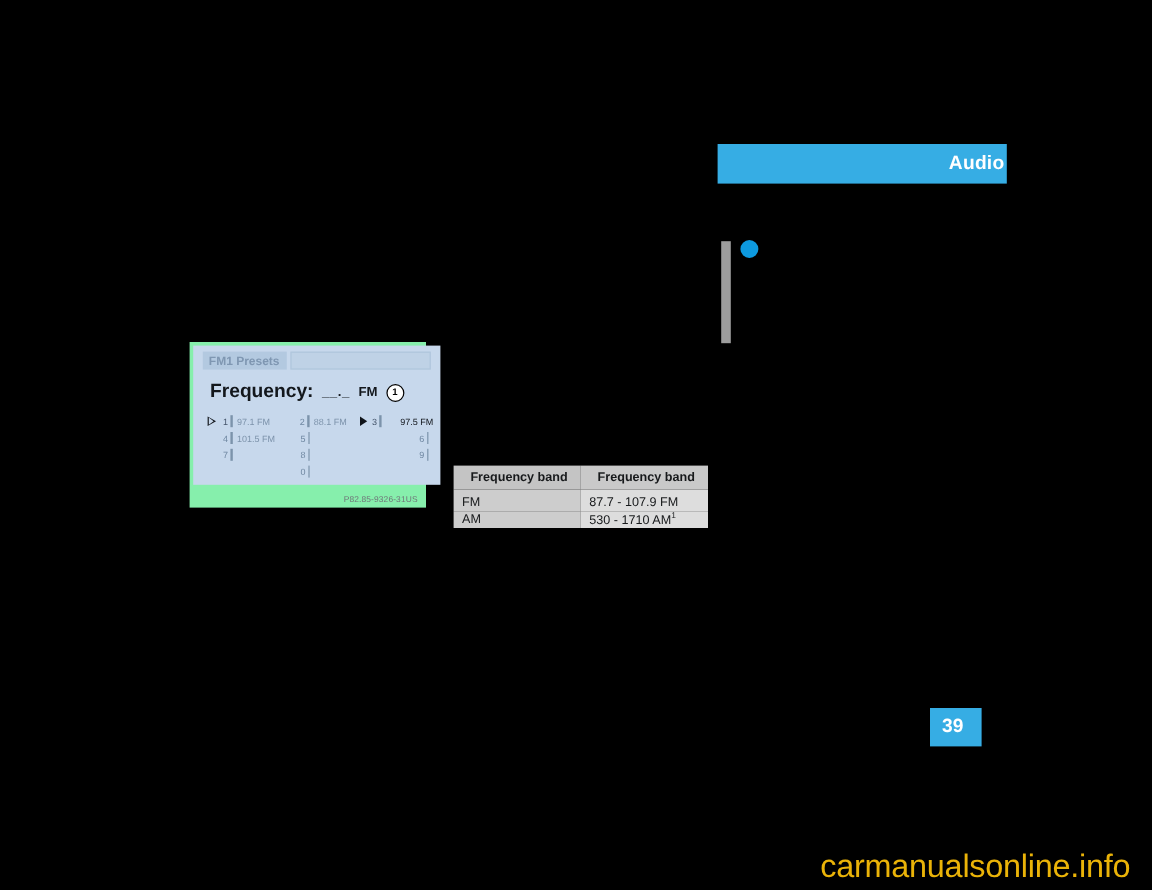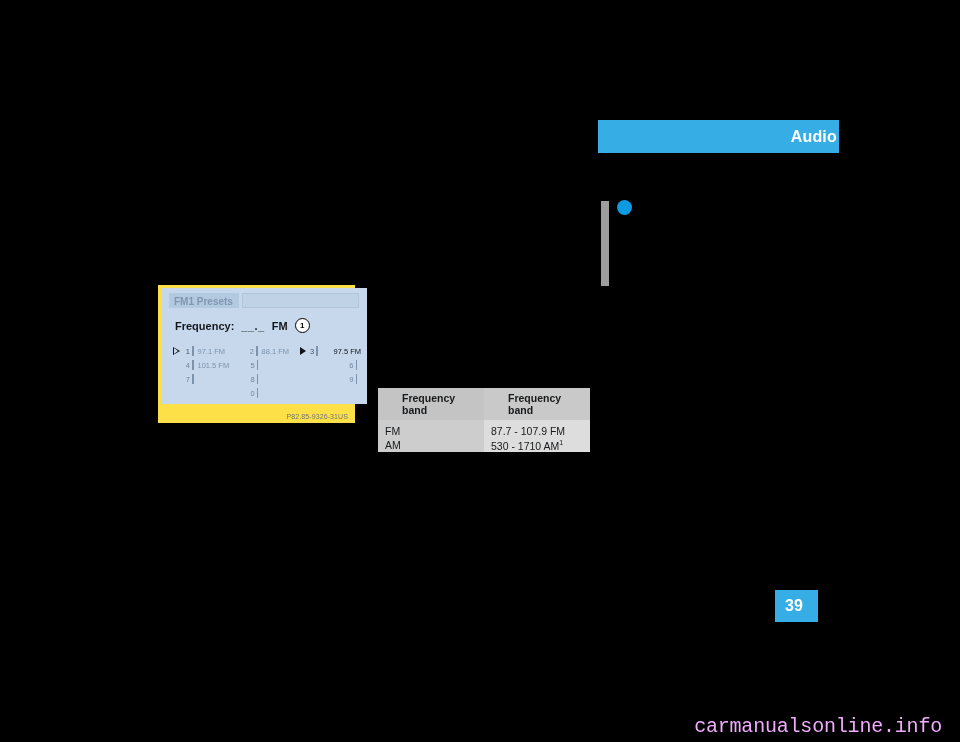--- a/index.html
+++ b/index.html
@@ -63,21 +63,21 @@
     background: #0d9ae0;
   }
 
   
   .figure {
     position: absolute;
     left: 158px;
     top: 285px;
     width: 197px;
     height: 138px;
-    background: #fde047;
+    background: #86efac;
   }
   .screen {
     position: absolute;
     left: 3px;
     top: 3px;
     width: 206px;
     height: 116px;
     background: #c7d8ec;
   }
   .screen-titlebar {
@@ -109,21 +109,21 @@
 
   .freq-row {
     position: absolute;
     left: 14px;
     top: 30px;
     display: flex;
     align-items: center;
     gap: 7px;
   }
   .freq-label {
-    font-size: 11px;
+    font-size: 16px;
     font-weight: bold;
     color: #13171c;
   }
   .freq-blank {
     font-size: 11px;
     font-weight: bold;
     color: #13171c;
     letter-spacing: 0.5px;
   }
   .freq-band {
@@ -247,21 +247,21 @@
     width: 212px;
     border-collapse: collapse;
     table-layout: fixed;
   }
   .data-table th {
     font-size: 10.5px;
     font-weight: bold;
     color: #17191b;
     text-align: left;
     background: #c9c9c9;
-    padding: 4px 6px 4px 24px;
+    padding: 4px 6px 4px 14px;
     border: none;
   }
   .data-table td {
     font-size: 10.5px;
     color: #17191b;
     text-align: left;
     padding: 1px 6px 1px 7px;
     border: none;
     background: #dddddd;
   }
@@ -292,24 +292,24 @@
     font-size: 16px;
     font-weight: bold;
     color: #ffffff;
   }
 
   
   .watermark {
     position: absolute;
     right: 18px;
     bottom: 4px;
-    font-size: 20px;
-    color: #f0abfc;
+    font-size: 27px;
+    color: #eab308;
     letter-spacing: -0.2px;
-    font-family: Liberation Mono, monospace;
+    font-family: Liberation Sans, sans-serif;
   }
 </style>
 </head>
 <body>
 
 <div class="page">
 
   <div class="section-tab">
     <span class="section-tab-label">Audio</span>
   </div>

